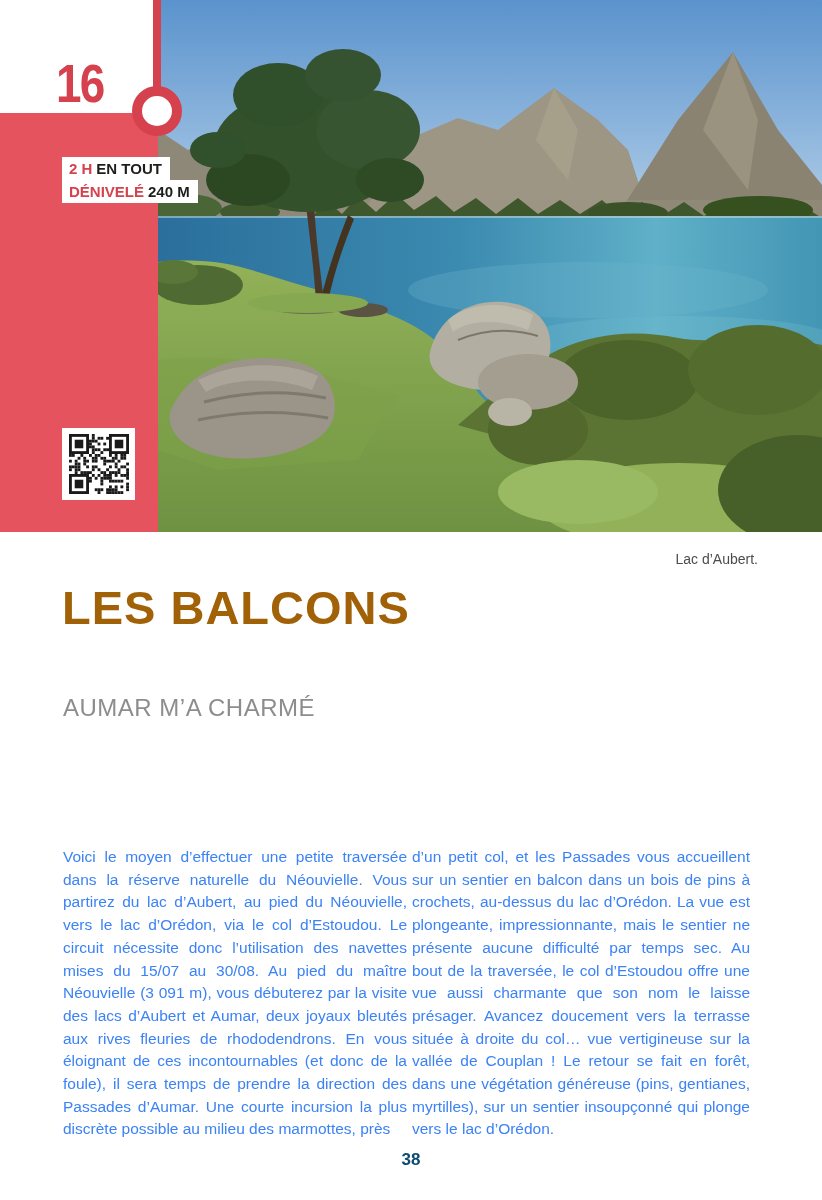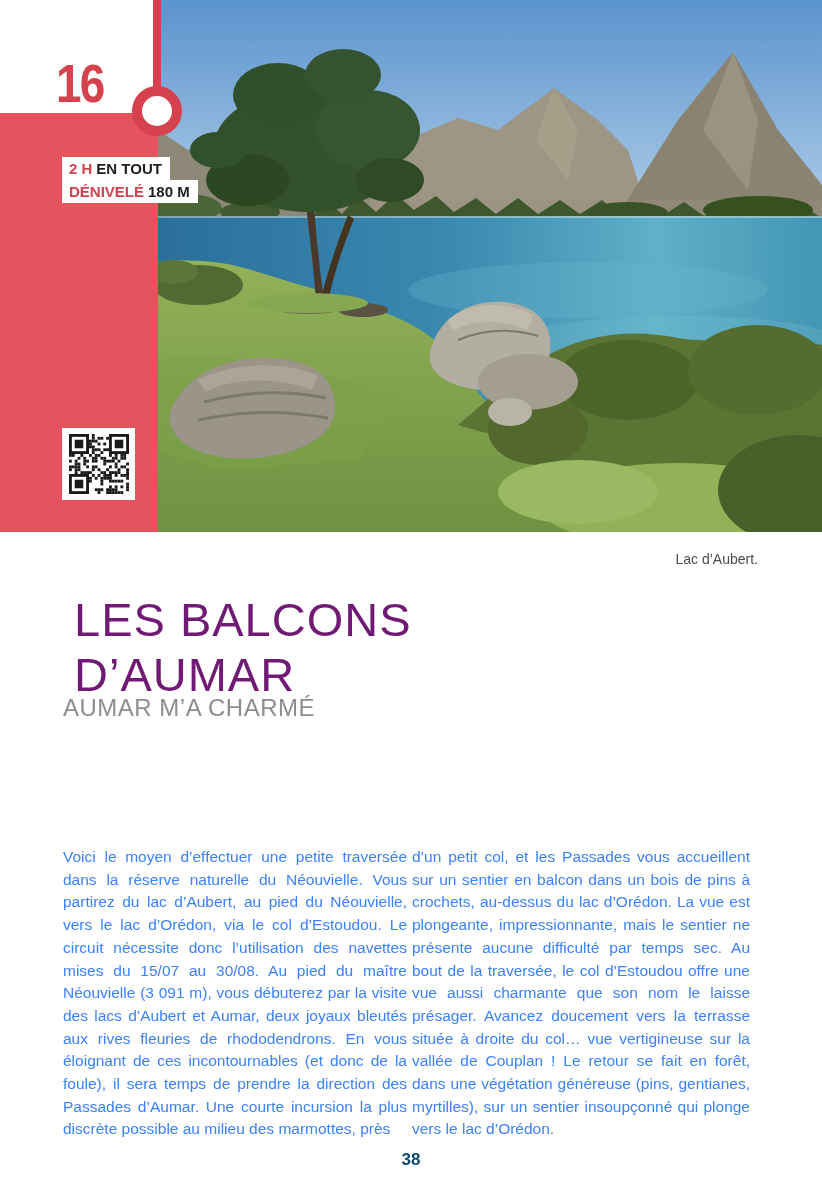--- a/index.html
+++ b/index.html
@@ -26,21 +26,21 @@
   .qr svg{width:60px;height:60px;display:block;background:#ffffff;}
 
   
   .photo{position:absolute;left:158px;top:0;width:664px;height:532px;overflow:hidden;}
   .photo svg{display:block;width:664px;height:532px;}
 
   .caption{position:absolute;left:458px;top:551px;width:300px;text-align:right;
            font-size:14px;color:#4c4c4c;}
 
   
-  .title{position:absolute;left:62px;top:580px;margin:12px;color:#701a75;font-weight:normal;
+  .title{position:absolute;left:62px;top:580px;margin:0;color:#a16207;font-weight:bold;
          font-size:47px;line-height:55px;letter-spacing:1px;}
   .title span{display:block;}
   .subtitle{position:absolute;left:63px;top:694px;font-size:24px;color:#8d8d8d;
             letter-spacing:.5px;}
 
   
   .col{position:absolute;top:846px;margin:0;text-align:justify;font-size:15.5px;
        line-height:22.7px;color:#3b82f6;}
   .c1{left:63px;width:344px;}
   .c2{left:412px;width:338px;}
@@ -138,21 +138,21 @@
   <div class="route-ring"></div>
   <div class="route-number">16</div>
 
   <div class="badges">
     <div class="badge">
       <span class="bk">2 H</span>
         <span class="bv">EN TOUT</span>
     </div>
     <div class="badge">
       <span class="bk">DÉNIVELÉ</span>
-        <span class="bv">180 M</span>
+        <span class="bv">240 M</span>
     </div>
   </div>
 
   <div class="qr">
     <svg id="qr-svg" viewBox="0 0 63 63">
         <rect x="24" y="0" width="3" height="3" fill="#1a1a1a"></rect>
         <rect x="24" y="3" width="3" height="3" fill="#1a1a1a"></rect>
         <rect x="30" y="3" width="3" height="3" fill="#1a1a1a"></rect>
         <rect x="33" y="3" width="3" height="3" fill="#1a1a1a"></rect>
         <rect x="39" y="3" width="3" height="3" fill="#1a1a1a"></rect>
@@ -292,21 +292,20 @@
         <rect x="0" y="42" width="21" height="21" fill="#1a1a1a"></rect>
         <rect x="3" y="45" width="15" height="15" fill="#ffffff"></rect>
         <rect x="6" y="48" width="9" height="9" fill="#1a1a1a"></rect>
       </svg>
   </div>
 
   <div class="caption">Lac d’Aubert.</div>
 
   <h1 class="title">
     <span>LES BALCONS</span>
-    <span>D’AUMAR</span>
   </h1>
   <div class="subtitle">AUMAR M’A CHARMÉ</div>
 
   <p class="col c1">Voici le moyen d’effectuer une petite traversée dans la réserve naturelle du Néouvielle. Vous partirez du lac d’Aubert, au pied du Néouvielle, vers le lac d’Orédon, via le col d’Estoudou. Le circuit nécessite donc l’utilisation des navettes mises du 15/07 au 30/08. Au pied du maître Néouvielle (3 091 m), vous débuterez par la visite des lacs d’Aubert et Aumar, deux joyaux bleutés aux rives fleuries de rhododendrons. En vous éloignant de ces incontournables (et donc de la foule), il sera temps de prendre la direction des Passades d’Aumar. Une courte incursion la plus discrète possible au milieu des marmottes, près</p>
   <p class="col c2">d’un petit col, et les Passades vous accueillent sur un sentier en balcon dans un bois de pins à crochets, au-dessus du lac d’Orédon. La vue est plongeante, impressionnante, mais le sentier ne présente aucune difficulté par temps sec. Au bout de la traversée, le col d’Estoudou offre une vue aussi charmante que son nom le laisse présager. Avancez doucement vers la terrasse située à droite du col… vue vertigineuse sur la vallée de Couplan ! Le retour se fait en forêt, dans une végétation généreuse (pins, gentianes, myrtilles), sur un sentier insoupçonné qui plonge vers le lac d’Orédon.</p>
 
   <div class="pagenum">38</div>
 </div>
 
 </body></html>

